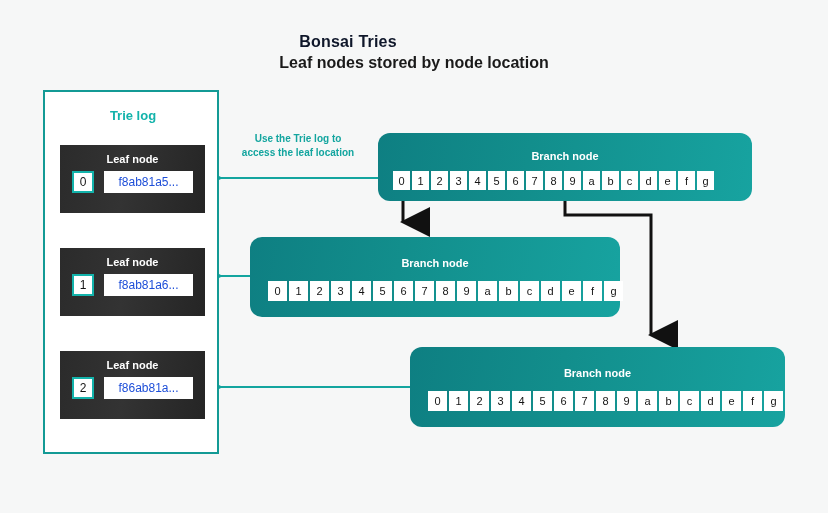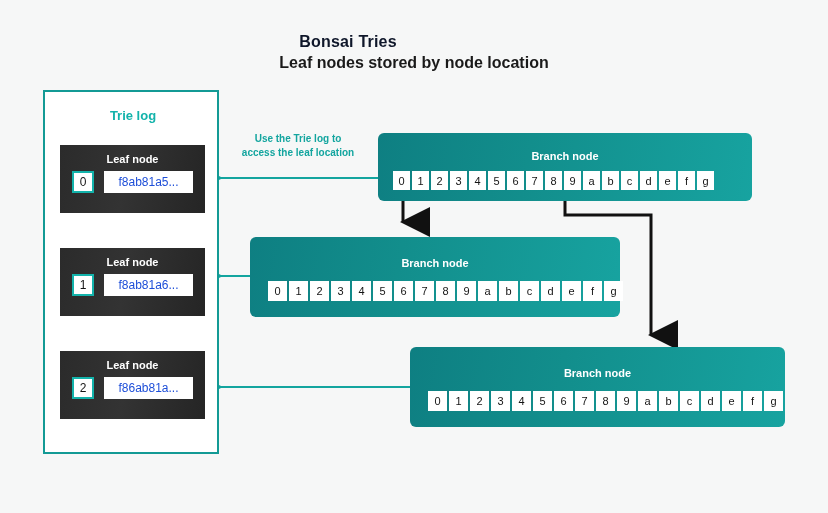--- a/index.html
+++ b/index.html
@@ -69,21 +69,21 @@
     box-sizing:border-box;
     font-size:12px;color:#1d4ed8;
     display:flex;align-items:center;justify-content:center;
   }
 
   
   .branch{
     position:absolute;
     background:linear-gradient(100deg,#0e7f82 0%,#128e8c 40%,#17a3a0 100%);
     box-sizing:border-box;
-    border-radius:6px;
+    border-radius:12px;
   }
   .branch.b1{left:378px;top:133px;width:374px;height:68px;}
   .branch.b2{left:250px;top:237px;width:370px;height:80px;}
   .branch.b3{left:410px;top:347px;width:375px;height:80px;}
   .branch-title{
     position:absolute;left:0;width:100%;
     text-align:center;
     font-size:11px;font-weight:bold;color:#ffffff;
   }
   .branch.b1 .branch-title{top:17px;}

